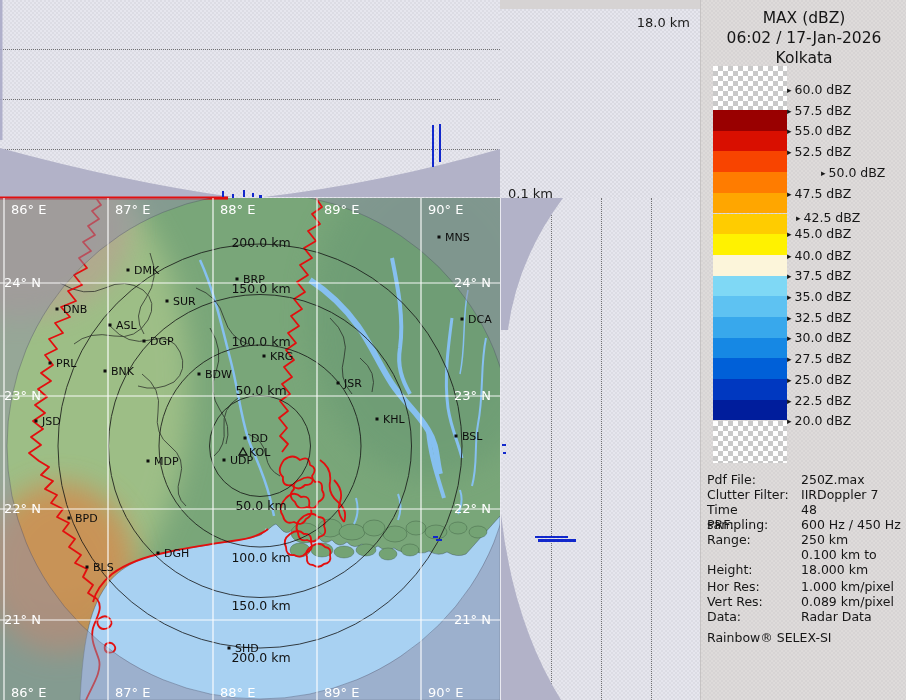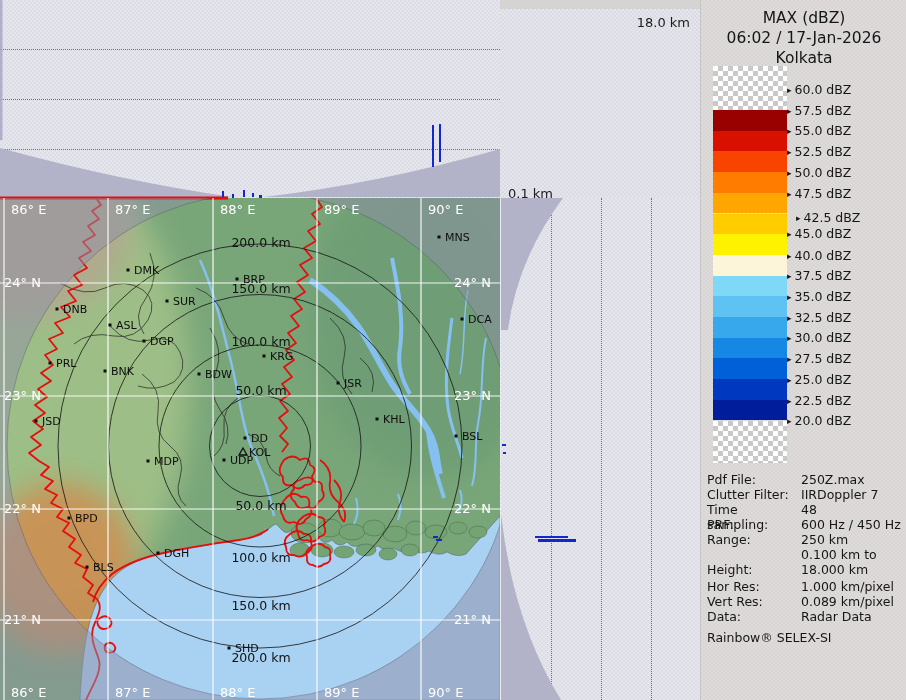--- a/index.html
+++ b/index.html
@@ -306,21 +306,21 @@
         <div class="scale-band" style="top: 358.4px; height: 20.7px; background: rgb(0, 96, 216);"></div>
         <div class="scale-band" style="top: 379.1px; height: 20.7px; background: rgb(0, 56, 192);"></div>
         <div class="scale-band" style="top: 399.8px; height: 20.7px; background: rgb(0, 29, 156);"></div>
       </div>
     <div class="scale-band checker" style="top:420.5px;height:42px"></div>
     <div id="scale-labels">
         <div class="scale-label" style="top: 83px;"><span class="arrow">▸</span><span>60.0 dBZ</span></div>
         <div class="scale-label" style="top: 103.7px;"><span class="arrow">▸</span><span>57.5 dBZ</span></div>
         <div class="scale-label" style="top: 124.4px;"><span class="arrow">▸</span><span>55.0 dBZ</span></div>
         <div class="scale-label" style="top: 145.1px;"><span class="arrow">▸</span><span>52.5 dBZ</span></div>
-        <div class="scale-label" style="top: 165.8px;"><span class="arrow">▸</span><span>50.0 dBZ</span></div>
+        <div class="scale-label" style="top: 165.8px; margin-left: 34px;"><span class="arrow">▸</span><span>50.0 dBZ</span></div>
         <div class="scale-label" style="top: 186.5px;"><span class="arrow">▸</span><span>47.5 dBZ</span></div>
         <div class="scale-label" style="top: 207.2px; margin-top: 20px;"><span class="arrow">▸</span><span>45.0 dBZ</span></div>
         <div class="scale-label" style="top: 211px; padding-left: 9px;"><span class="arrow">▸</span><span>42.5 dBZ</span></div>
         <div class="scale-label" style="top: 248.6px;"><span class="arrow">▸</span><span>40.0 dBZ</span></div>
         <div class="scale-label" style="top: 269.3px;"><span class="arrow">▸</span><span>37.5 dBZ</span></div>
         <div class="scale-label" style="top: 290px;"><span class="arrow">▸</span><span>35.0 dBZ</span></div>
         <div class="scale-label" style="top: 310.7px;"><span class="arrow">▸</span><span>32.5 dBZ</span></div>
         <div class="scale-label" style="top: 331.4px;"><span class="arrow">▸</span><span>30.0 dBZ</span></div>
         <div class="scale-label" style="top: 352.1px;"><span class="arrow">▸</span><span>27.5 dBZ</span></div>
         <div class="scale-label" style="top: 372.8px;"><span class="arrow">▸</span><span>25.0 dBZ</span></div>

